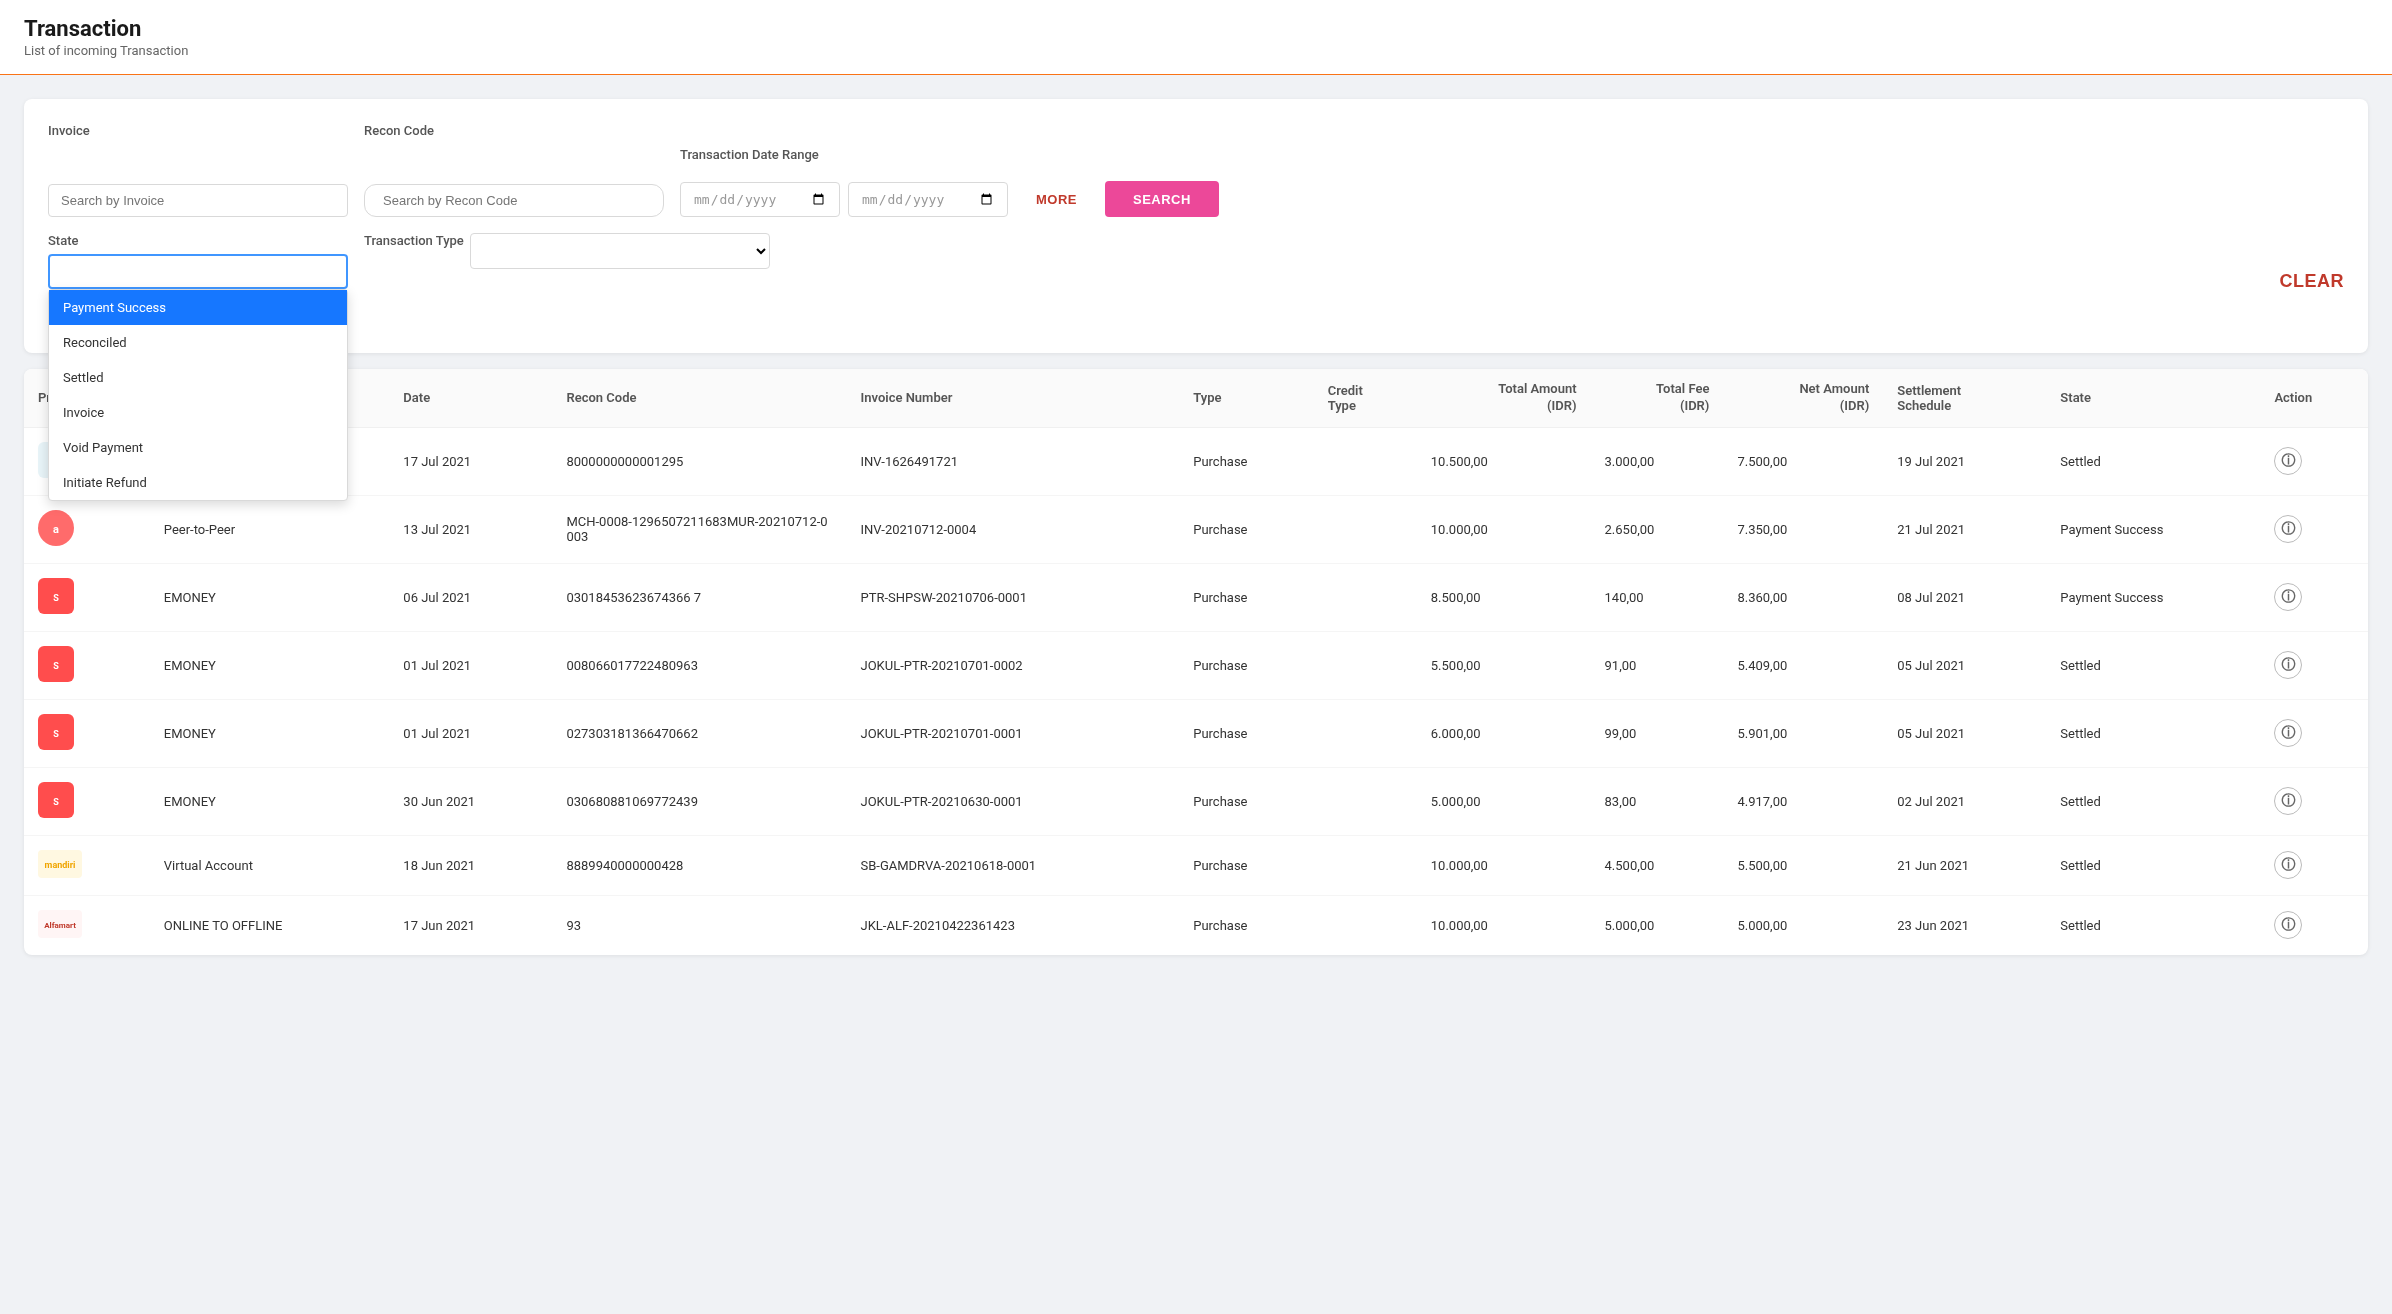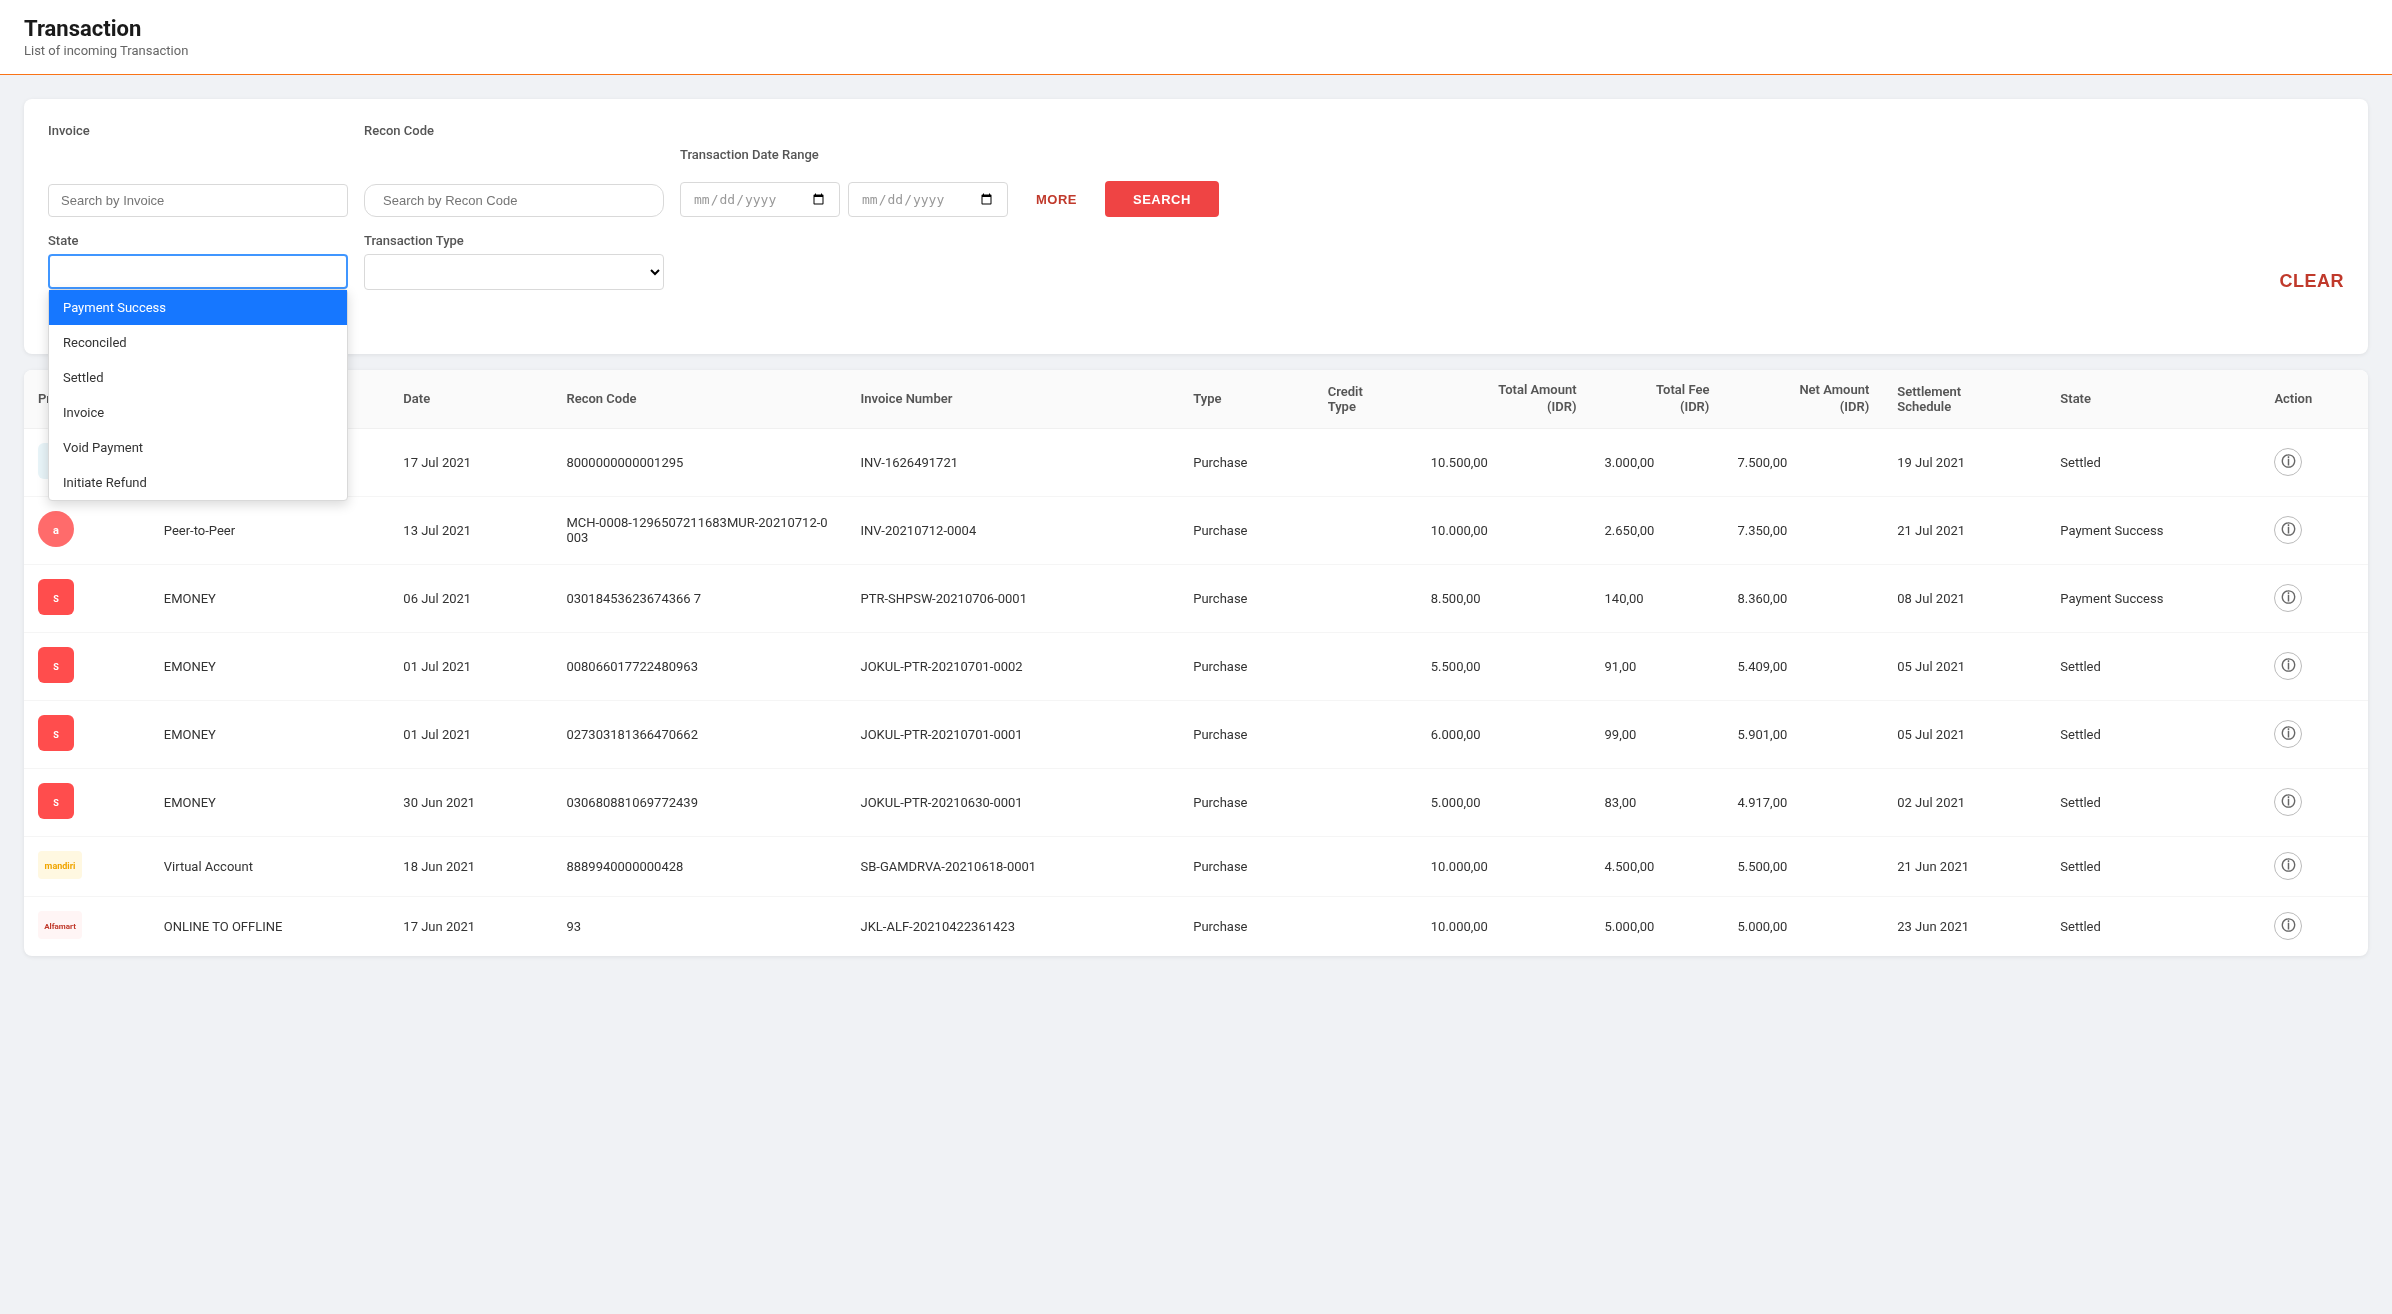--- a/index.html
+++ b/index.html
@@ -113,21 +113,21 @@
       font-size: 13px;
       color: #333;
       cursor: pointer;
     }
     .state-dropdown-item.selected {
       background: #1677ff;
       color: #fff;
     }
     .transaction-type-group {
       display: flex;
-      flex-direction: column;
+      flex-direction: row;
       gap: 6px;
     }
     .transaction-type-select {
       width: 300px;
       height: 36px;
     }
     .btn-clear {
       position: absolute;
       right: 0;
       top: 50%;
@@ -222,21 +222,21 @@
         <input type="text" class="recon-input" style="width: 300px; border: 1px solid rgb(217, 217, 217); border-radius: 12px; padding: 8px 18px; font-size: 13px;" placeholder="Search by Recon Code">
       </div>
       <div class="date-range-group">
         <label>Transaction Date Range</label>
         <div class="date-range-inputs">
           <input type="date" style="border: 1px solid rgb(217, 217, 217); border-radius: 4px; padding: 8px 12px; font-size: 13px; color: rgb(153, 153, 153); width: 160px;">
           <input type="date" style="border: 1px solid rgb(217, 217, 217); border-radius: 4px; padding: 8px 12px; font-size: 13px; color: rgb(153, 153, 153); width: 160px;">
         </div>
       </div>
       <button class="btn-more" style="background:transparent;border:none;color:#c0392b;font-size:13px;font-weight:600;cursor:pointer;padding:8px 12px;letter-spacing:0.5px;align-self:flex-end;height:36px;">MORE</button>
-      <button class="btn-search" style="background:#ef4444;border:none;color:#fff;font-size:13px;font-weight:700;cursor:pointer;padding:9px 28px;border-radius:4px;letter-spacing:0.5px;align-self:flex-end;height:36px;">SEARCH</button>
+      <button class="btn-search" style="background:#ec4899;border:none;color:#fff;font-size:13px;font-weight:700;cursor:pointer;padding:9px 28px;border-radius:4px;letter-spacing:0.5px;align-self:flex-end;height:36px;">SEARCH</button>
     </div>
 
     <div style="display:flex; gap:16px; align-items:flex-start; position:relative; padding-bottom: 40px;">
       <div class="state-group">
         <label style="font-size:13px;color:#555;font-weight:500;">State</label>
         <div class="state-input-wrapper">
           <input type="text" class="state-input" style="width: 300px; border: 2px solid rgb(64, 150, 255); border-radius: 4px; padding: 8px 12px; font-size: 13px; outline: none;">
           
           <div class="state-dropdown">
             <div class="state-dropdown-item selected">Payment Success</div>

